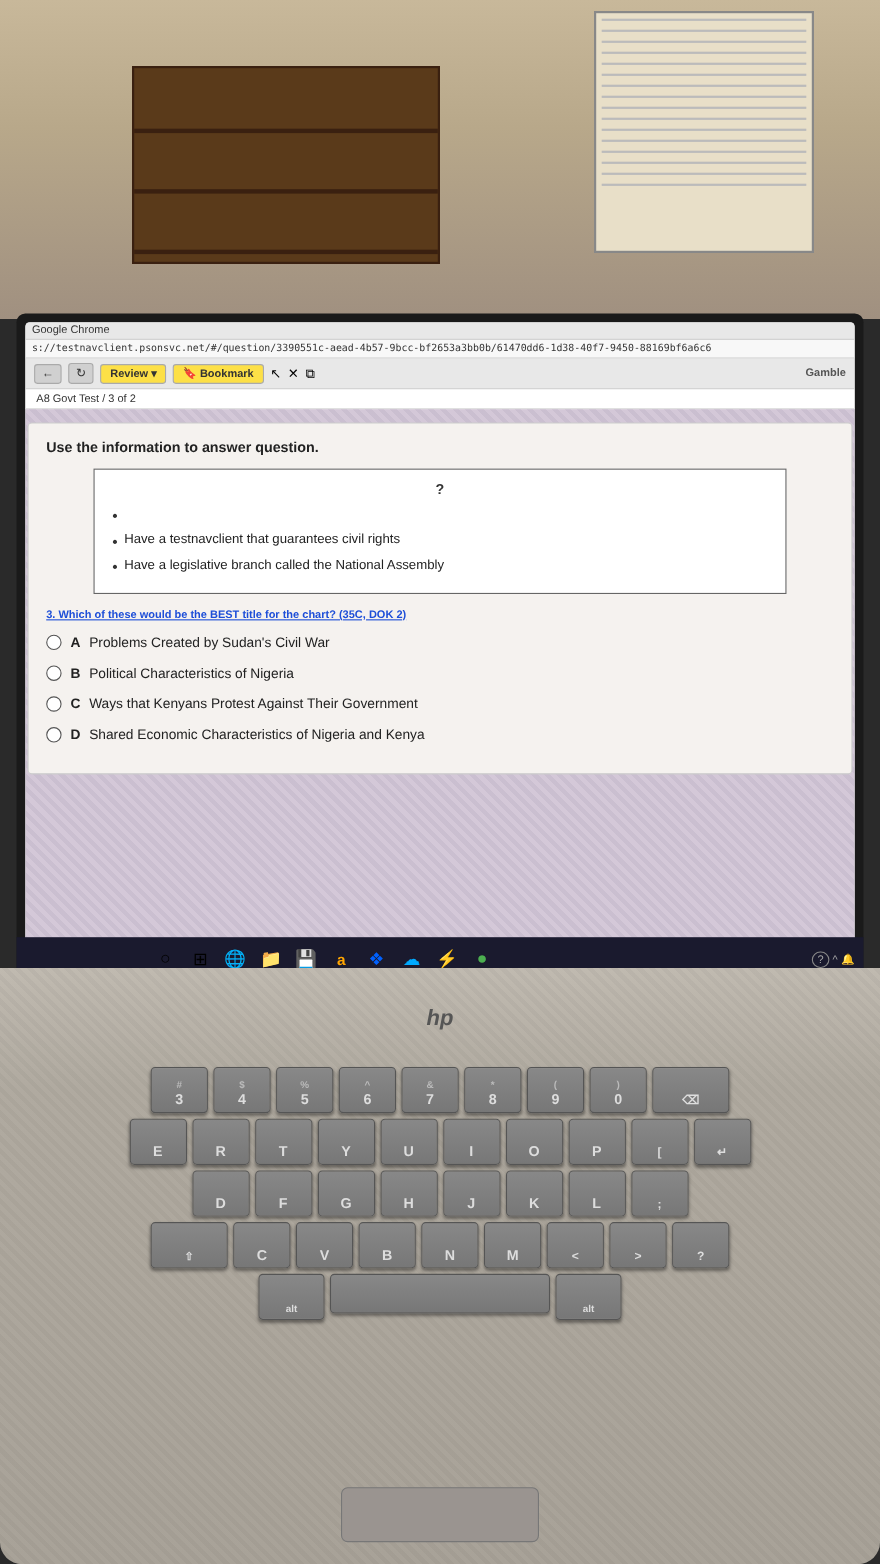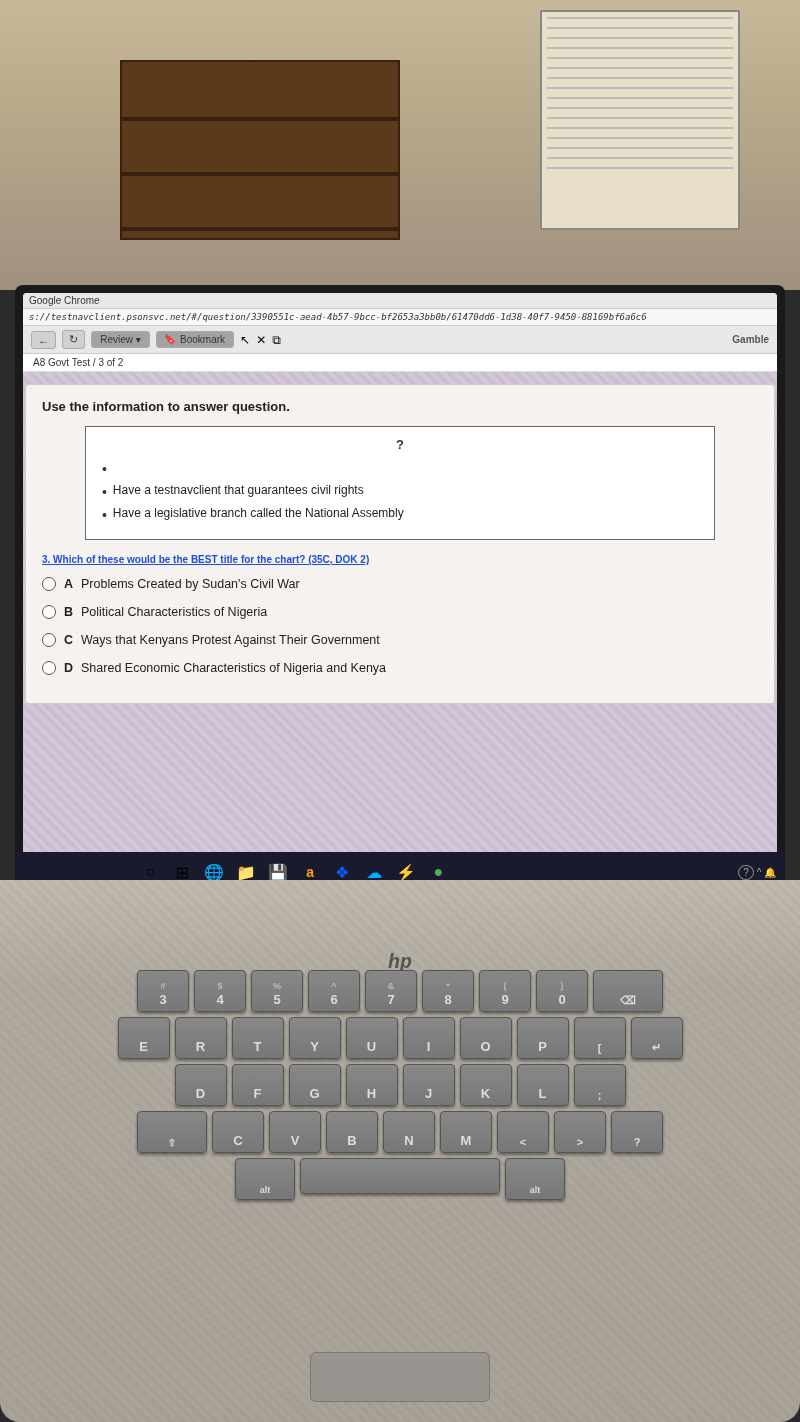--- a/index.html
+++ b/index.html
@@ -101,40 +101,40 @@
       gap: 4px;
     }
 
     .browser-url-bar {
       background: #f8f8f8;
       padding: 3px 6px;
       font-size: 9px;
       color: #333;
       border-bottom: 1px solid #ccc;
       font-family: monospace;
-      font-style: italic;
     }
 
     .browser-toolbar {
       background: #e8e8e8;
       padding: 4px 8px;
       display: flex;
       align-items: center;
       gap: 6px;
       border-bottom: 1px solid #ccc;
     }
 
     .toolbar-btn {
-      background: #a3a3a3;
+      background: #fde047;
       border: 1px solid #aaa;
       border-radius: 3px;
       padding: 2px 8px;
       font-size: 10px;
       cursor: pointer;
       color: #333;
+      font-weight: bold;
     }
 
     .nav-btn {
       background: #d0d0d0;
       border: 1px solid #aaa;
       border-radius: 3px;
       padding: 2px 6px;
       font-size: 11px;
       cursor: pointer;
       color: #333;
@@ -512,21 +512,21 @@
   <div class="taskbar-spacer"></div>
   <div class="taskbar-tray">
     <span style="border:1px solid #888; border-radius:50%; padding:1px 4px;">?</span>
     <span>^</span>
     <span>🔔</span>
   </div>
 </div>
 
 <div class="laptop-body">
   <div class="laptop-deck-pattern"></div>
-  <div class="hp-logo" style="font-family: Liberation Mono, monospace; margin-top: 36px;">hp</div>
+  <div class="hp-logo" style="font-family: Liberation Sans, sans-serif;">hp</div>
 
   <div class="keyboard">
 
     <div class="key-row">
       <div class="key">
         <span class="top-char">#</span>
         3
       </div>
       <div class="key">
         <span class="top-char">$</span>

